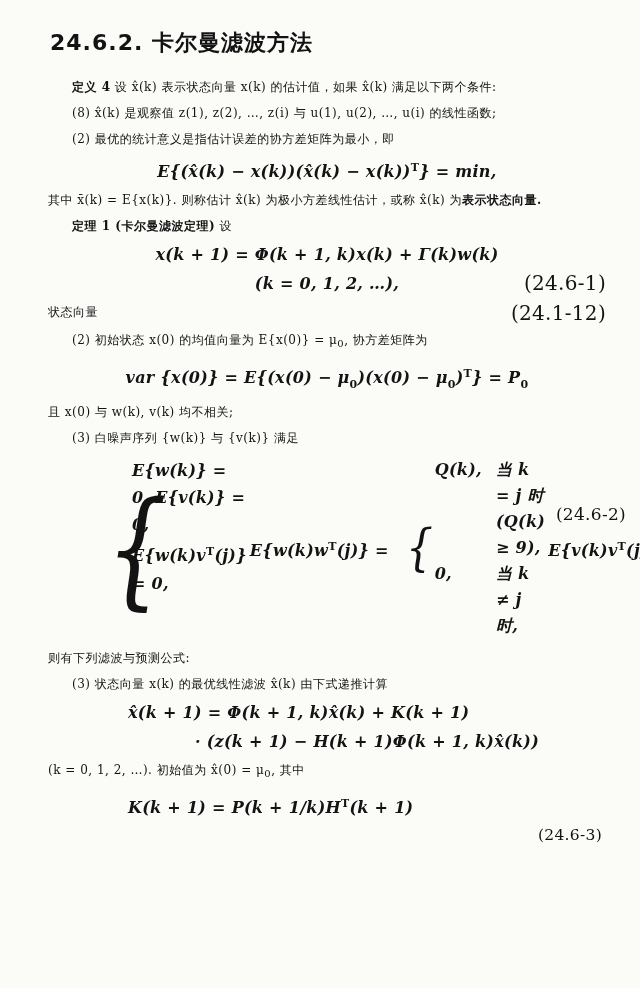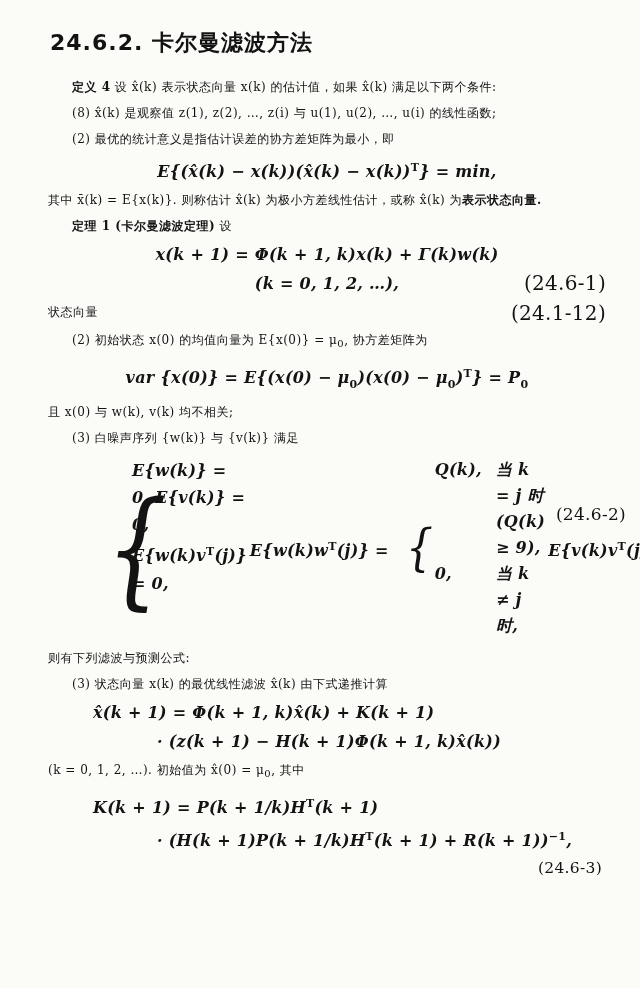--- a/index.html
+++ b/index.html
@@ -40,22 +40,22 @@
   .eq-left { text-align: left; }
   .eq-label {
     position: absolute; right: 0; bottom: 0;
     font-style: normal; font-weight: 500;
     font-family: "DejaVu Serif", serif;
     font-size: 20px;
   }
   .eq-label-row { text-align: right; font-style: normal; font-weight: 500;
     font-size: 15.5px; line-height: 25px; padding-right: 4px; }
 
-  .ind1 { margin-left: 45px; }
-  .ind2 { margin-left: 109px; }
+  .ind1 { margin-left: 80px; }
+  .ind2 { margin-left: 80px; text-align: center; }
 
   
   .system { position: relative; display: flex; align-items: center; margin: 6px 0 6px 58px; }
   .brace-big {
     font-family: "DejaVu Serif", serif;
     font-size: 128px; line-height: 120px; font-weight: 400;
     transform: scaleX(0.75); transform-origin: left center;
     width: 26px; display: inline-block; flex: 0 0 auto;
   }
   .sys-rows { display: flex; gap: 3px; }
@@ -136,16 +136,15 @@
   <p class="text">则有下列滤波与预测公式:</p>
 
   <p class="text indent">(3) 状态向量 x(k) 的最优线性滤波 x̂(k) 由下式递推计算</p>
 
   <div class="eq eq-row eq-left ind1">x̂(k + 1) = Φ(k + 1, k)x̂(k) + K(k + 1)</div>
   <div class="eq eq-row eq-left ind2">· (z(k + 1) − H(k + 1)Φ(k + 1, k)x̂(k))</div>
 
   <p class="text">(k = 0, 1, 2, …). 初始值为 x̂(0) = μ<sub>0</sub>, 其中</p>
 
   <div class="eq eq-row eq-left ind1">K(k + 1) = P(k + 1/k)H<sup>T</sup>(k + 1)</div>
-  <div class="eq eq-row eq-left ind2">· (H(k + 1)P(k + 1/k)H<sup>T</sup>(k + 1) + R(k + 1))<sup>−1</sup>,</div>
   <div class="eq eq-label-row">(24.6-3)</div>
 
 </div>
 
 </body></html>

